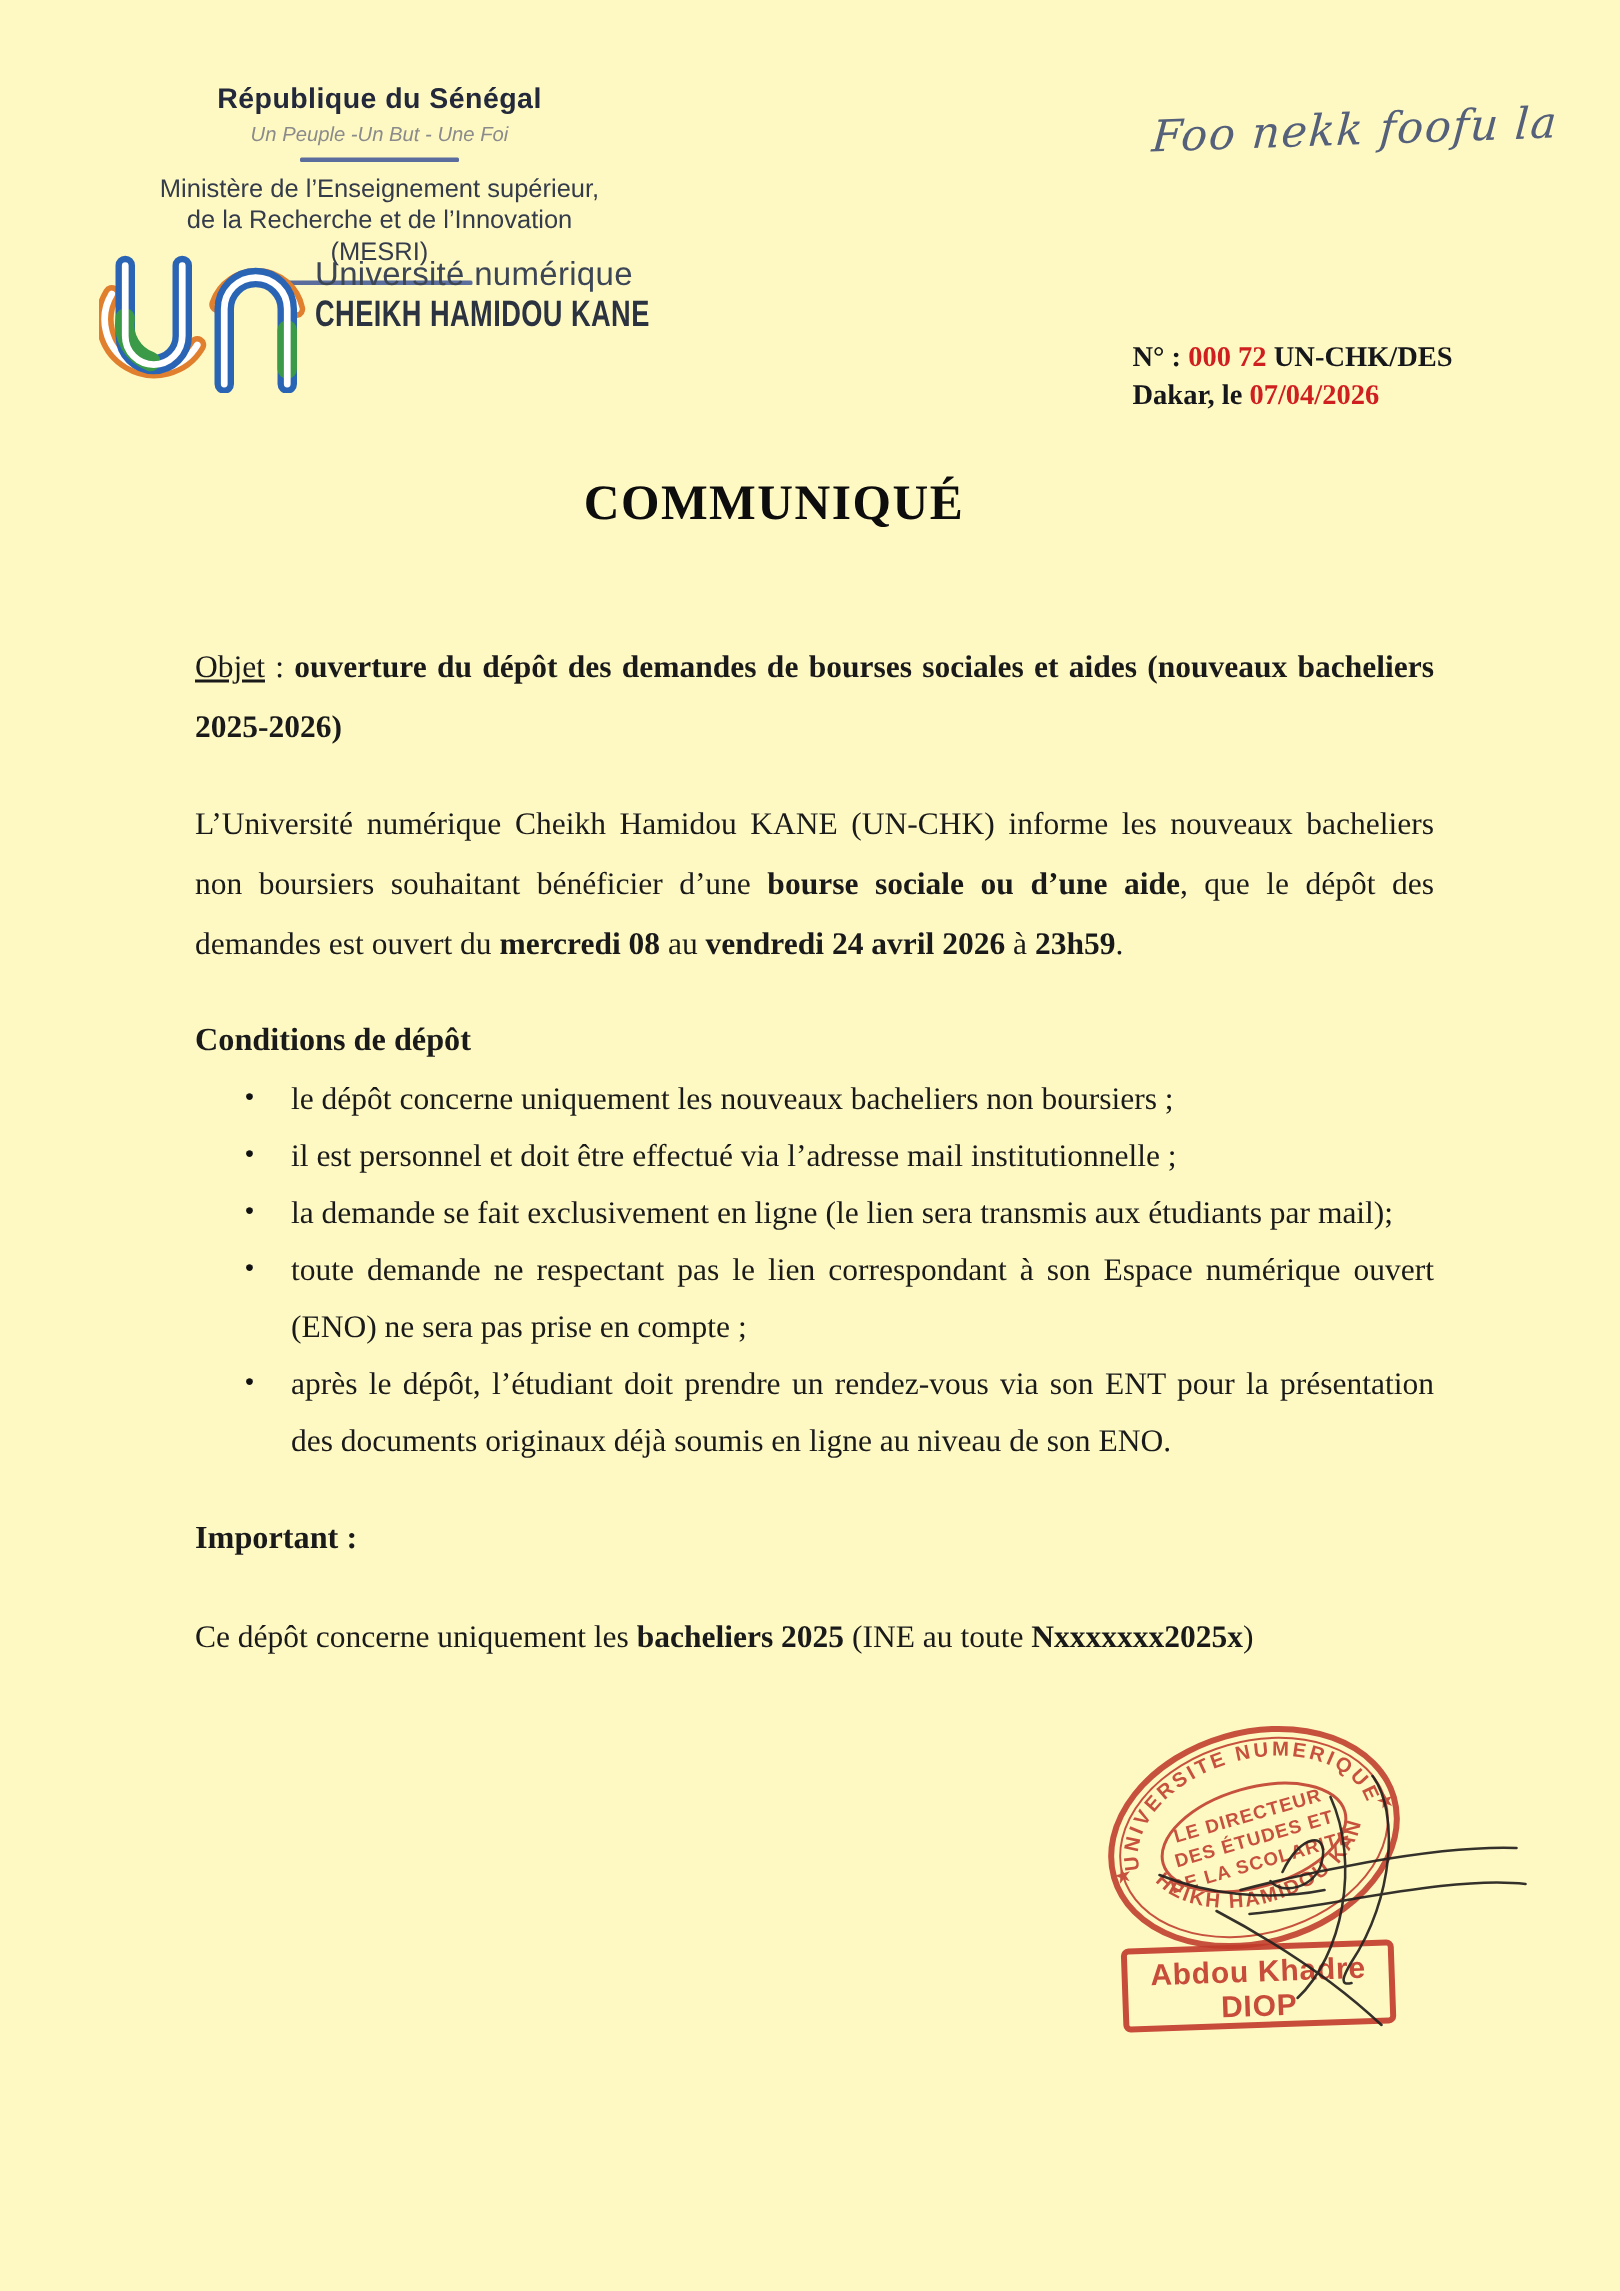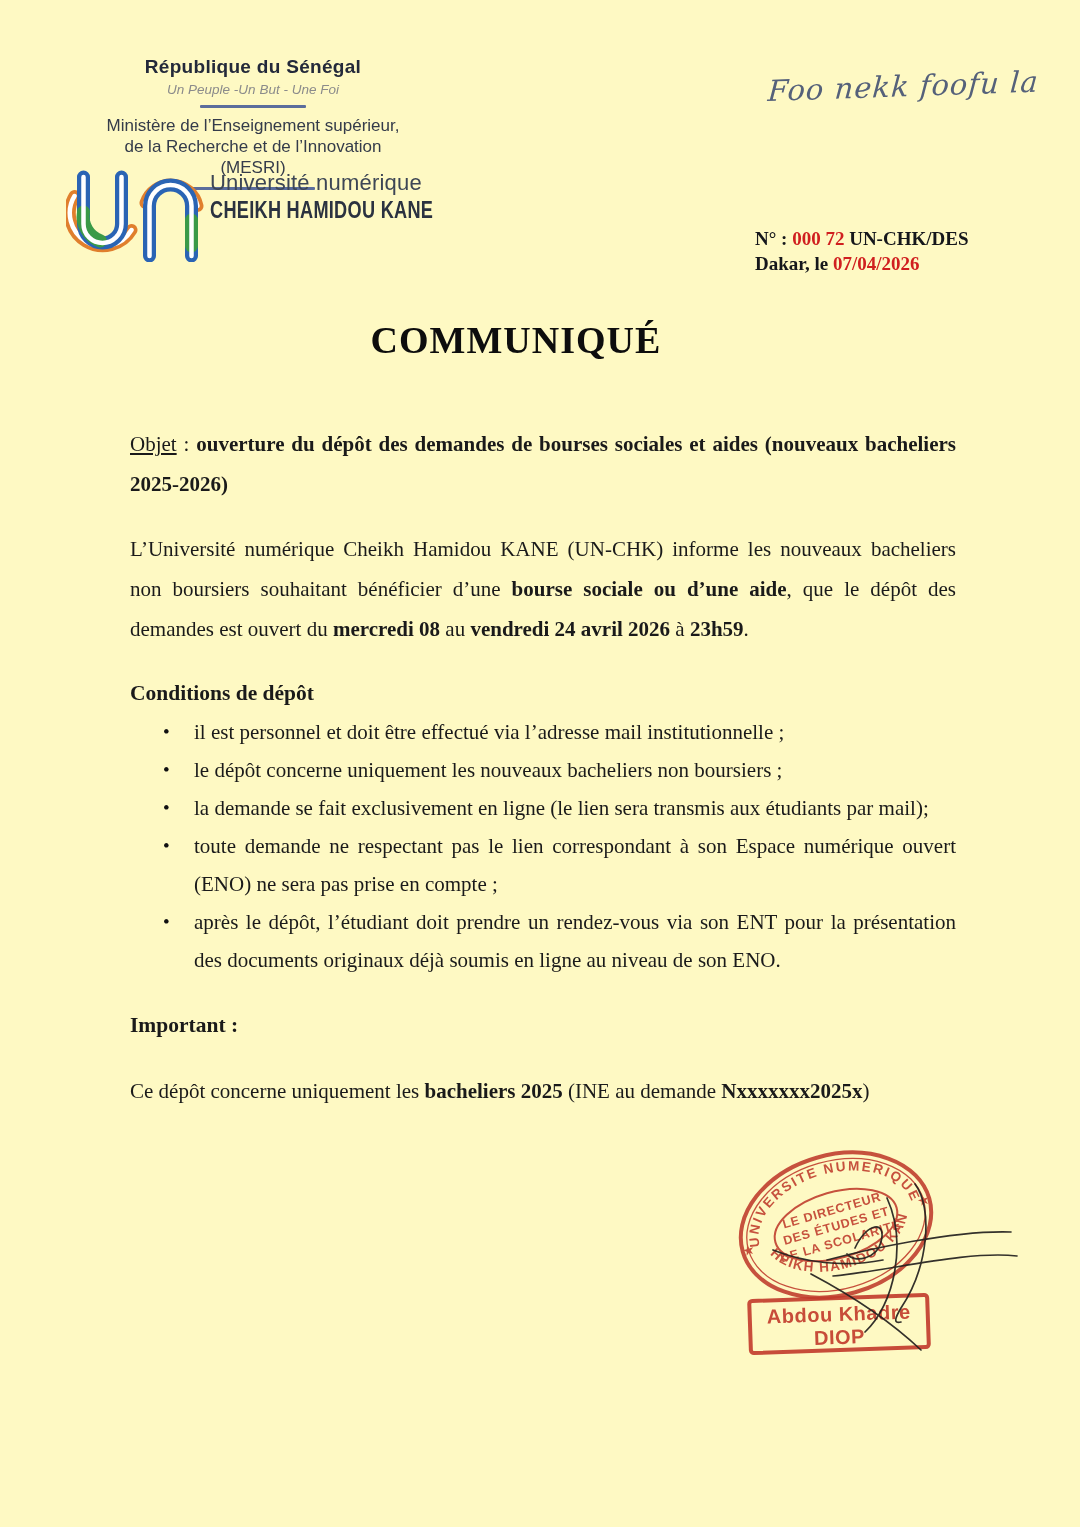--- a/index.html
+++ b/index.html
@@ -31,21 +31,21 @@
     position:absolute; left:768px; top:70px; width:230px;
     font-family:"DejaVu Serif",serif; font-style:italic; font-size:29px;
     color:#55617a; transform:rotate(-2deg) skewX(-6deg); letter-spacing:1px; white-space:nowrap;
   }
   
   .ref-block{ position:absolute; left:755px; top:226px; font-weight:700; font-size:19px; line-height:25px; color:#15171b; }
   .red{ color:#d01f1f; }
   
   .doc-title{
     position:absolute; left:0; top:318px; width:1032px; text-align:center;
-    font-size:38px; font-weight:700; letter-spacing:1px; color:#0d0d0d;
+    font-size:33px; font-weight:700; letter-spacing:1px; color:#0d0d0d;
   }
   
   .doc-body{ position:absolute; left:130px; top:424px; width:826px; font-size:21px; line-height:40px; text-align:justify; }
   .doc-body b{ font-weight:700; }
   .objet{ margin-bottom:25px; }
   .objet-label{ text-decoration:underline; }
   .p1{ margin-bottom:24px; }
   .sub-heading{ font-size:21.5px; font-weight:700; text-align:left; }
   .bullet-list{ list-style:none; margin:0 0 26px 0; padding-left:64px; line-height:38px; }
   .bullet-list li{ position:relative; }
@@ -105,30 +105,30 @@
 
   <div class="doc-body">
 
     <p class="objet"><span class="objet-label">Objet</span><span> : </span><b>ouverture du dépôt des demandes de bourses sociales et aides (nouveaux bacheliers 2025-2026)</b></p>
 
     <p class="p1"><span>L’Université numérique Cheikh Hamidou KANE (UN-CHK) informe les nouveaux bacheliers non boursiers souhaitant bénéficier d’une </span><b>bourse sociale ou d’une aide</b><span>, que le dépôt des demandes est ouvert du </span><b>mercredi 08</b><span> au </span><b>vendredi 24 avril 2026</b><span> à </span><b>23h59</b><span>.</span></p>
 
     <p class="sub-heading">Conditions de dépôt</p>
 
     <ul class="bullet-list">
+      <li>le dépôt concerne uniquement les nouveaux bacheliers non boursiers ;</li>
       <li>il est personnel et doit être effectué via l’adresse mail institutionnelle ;</li>
-      <li>le dépôt concerne uniquement les nouveaux bacheliers non boursiers ;</li>
       <li>la demande se fait exclusivement en ligne (le lien sera transmis aux étudiants par mail);</li>
       <li>toute demande ne respectant pas le lien correspondant à son Espace numérique ouvert (ENO) ne sera pas prise en compte ;</li>
       <li>après le dépôt, l’étudiant doit prendre un rendez-vous via son ENT pour la présentation des documents originaux déjà soumis en ligne au niveau de son ENO.</li>
     </ul>
 
     <p class="sub-heading h-important">Important :</p>
 
-    <p class="final-line"><span>Ce dépôt concerne uniquement les </span><b>bacheliers 2025</b><span> (INE au demande </span><b>Nxxxxxxx2025x</b><span>)</span></p>
+    <p class="final-line"><span>Ce dépôt concerne uniquement les </span><b>bacheliers 2025</b><span> (INE au toute </span><b>Nxxxxxxx2025x</b><span>)</span></p>
 
   </div>
 
   <div class="stamp-area">
     <svg viewBox="0 0 320 225">
       <defs>
         <path id="arcTop" d="M 42,79 A 79,52 0 0 1 200,79" fill="none"></path>
         <path id="arcBottom" d="M 49,87 A 74,47 0 0 0 193,87" fill="none"></path>
       </defs>
       <g opacity="0.88" transform="rotate(-16 121 79)">

